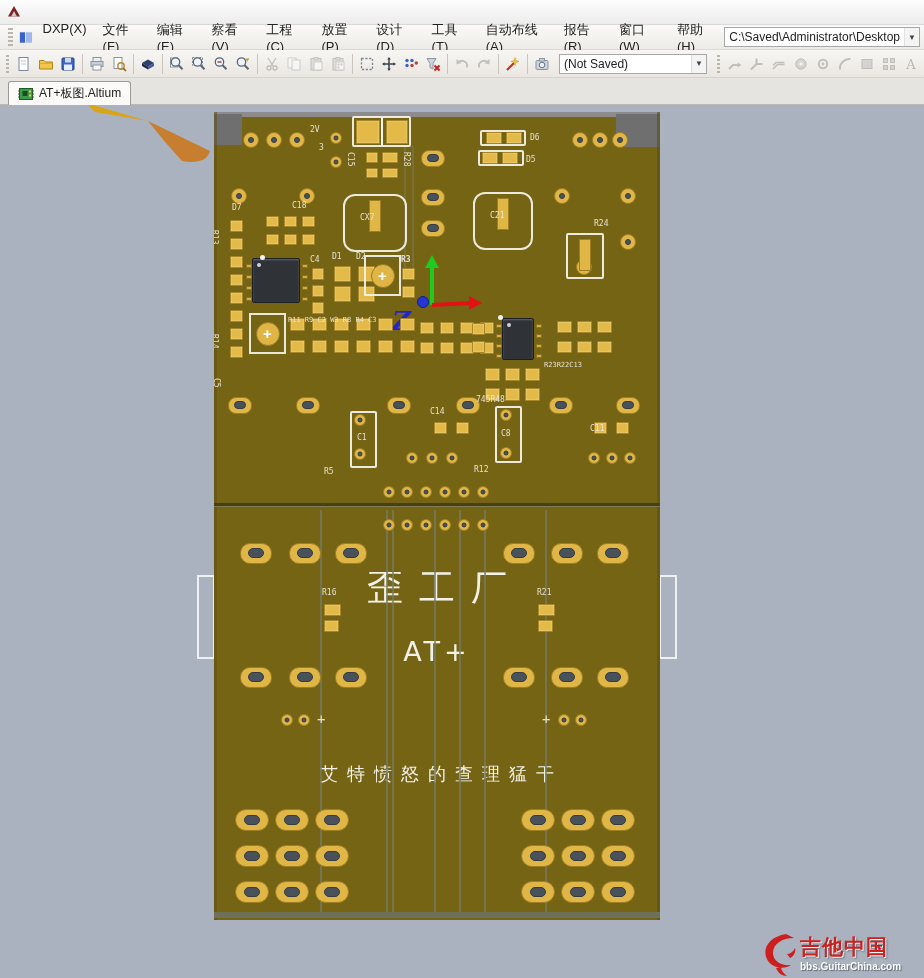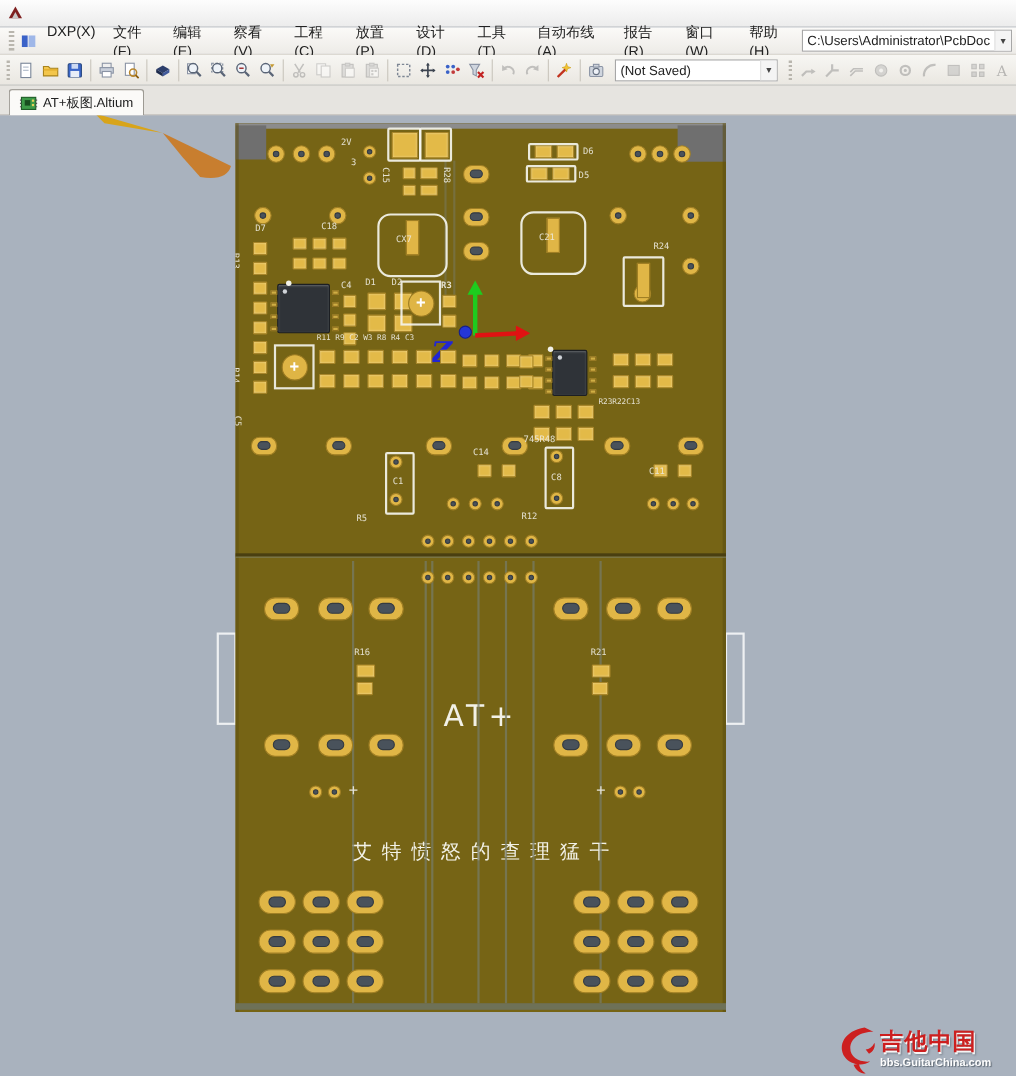--- a/index.html
+++ b/index.html
@@ -122,21 +122,21 @@
       <div class="menu-item">工程(C)</div>
       <div class="menu-item">放置(P)</div>
       <div class="menu-item">设计(D)</div>
       <div class="menu-item">工具(T)</div>
       <div class="menu-item">自动布线(A)</div>
       <div class="menu-item">报告(R)</div>
       <div class="menu-item">窗口(W)</div>
       <div class="menu-item">帮助(H)</div>
     </div>
   <div class="combo" id="path-combo">
-    <span class="val">C:\Users\Administrator\PcbDoc</span>
+    <span class="val">C:\Saved\Administrator\Desktop</span>
     <span class="arrow">▼</span>
   </div>
 </div>
 
 <div id="toolbar">
   <div class="gripper"></div>
   <div id="tb-left" style="display:flex;align-items:center;">
       <div class="tbtn">
         <svg viewBox="0 0 16 16">
           <rect x="3" y="1.5" width="9" height="13" fill="#fff" stroke="#7a8699"></rect>
@@ -382,20 +382,21 @@
   <div id="board">
     <div class="b-topedge"></div>
     <div class="b-corner" style="left:0;width:28px;height:31px;"></div>
     <div class="b-corner" style="left:402px;width:44px;height:33px;"></div>
     <div class="b-leftedge"></div>
     <div class="b-rightedge"></div>
     <div class="b-junction"></div>
     <div class="b-junction2"></div>
     <div class="b-botedge"></div>
 
+    <div class="board-text" id="txt-factory">歪工厂</div>
     <div class="board-text" id="txt-slogan">艾特愤怒的查理猛干</div>
     <div class="board-text" id="txt-model">AT+</div>
 
     <svg id="gizmo" viewBox="0 0 130 80">
       <line x1="58" y1="55" x2="58" y2="16" stroke="#1ecb1e" stroke-width="4"></line>
       <polygon points="58,5 51,18 65,18" fill="#1ecb1e"></polygon>
       <line x1="58" y1="55" x2="98" y2="53" stroke="#e01212" stroke-width="4"></line>
       <polygon points="108,53 95,46 95,60" fill="#e01212"></polygon>
       <circle cx="49" cy="52" r="5.5" fill="#2436d6" stroke="#16208a"></circle>
     </svg>
@@ -774,21 +775,21 @@
       <span class="silk" style="left: 196px; top: 40px; transform: rotate(90deg); transform-origin: left top;">R28</span>
       <span class="silk" style="left: 316px; top: 22px;">D6</span>
       <span class="silk" style="left: 312px; top: 44px;">D5</span>
       <span class="silk" style="left: 146px; top: 102px;">CX7</span>
       <span class="silk" style="left: 276px; top: 100px;">C21</span>
       <span class="silk" style="left: 380px; top: 108px;">R24</span>
       <span class="silk" style="left: 96px; top: 144px;">C4</span>
       <span class="silk" style="left: 118px; top: 141px;">D1</span>
       <span class="silk" style="left: 142px; top: 141px;">D2</span>
       <span class="silk" style="left: 187px; top: 144px; font-weight: bold;">R3</span>
-      <span class="silk" style="left: 74px; top: 192px; font-size: 7px;">R11 R9 C2 W3 R8 R4 C3</span>
+      <span class="silk" style="left: 74px; top: 205px; font-size: 7px;">R11 R9 C2 W3 R8 R4 C3</span>
       <span class="silk" style="left: 4px; top: 118px; transform: rotate(90deg); transform-origin: left top;">R13</span>
       <span class="silk" style="left: 4px; top: 222px; transform: rotate(90deg); transform-origin: left top;">R14</span>
       <span class="silk" style="left: 6px; top: 266px; transform: rotate(90deg); transform-origin: left top;">C5</span>
       <span class="silk" style="left: 330px; top: 250px; font-size: 7px;">R23R22C13</span>
       <span class="silk" style="left: 262px; top: 284px;">745R48</span>
       <span class="silk" style="left: 216px; top: 296px;">C14</span>
       <span class="silk" style="left: 376px; top: 313px;">C11</span>
       <span class="silk" style="left: 143px; top: 322px;">C1</span>
       <span class="silk" style="left: 287px; top: 318px;">C8</span>
       <span class="silk" style="left: 110px; top: 356px;">R5</span>

